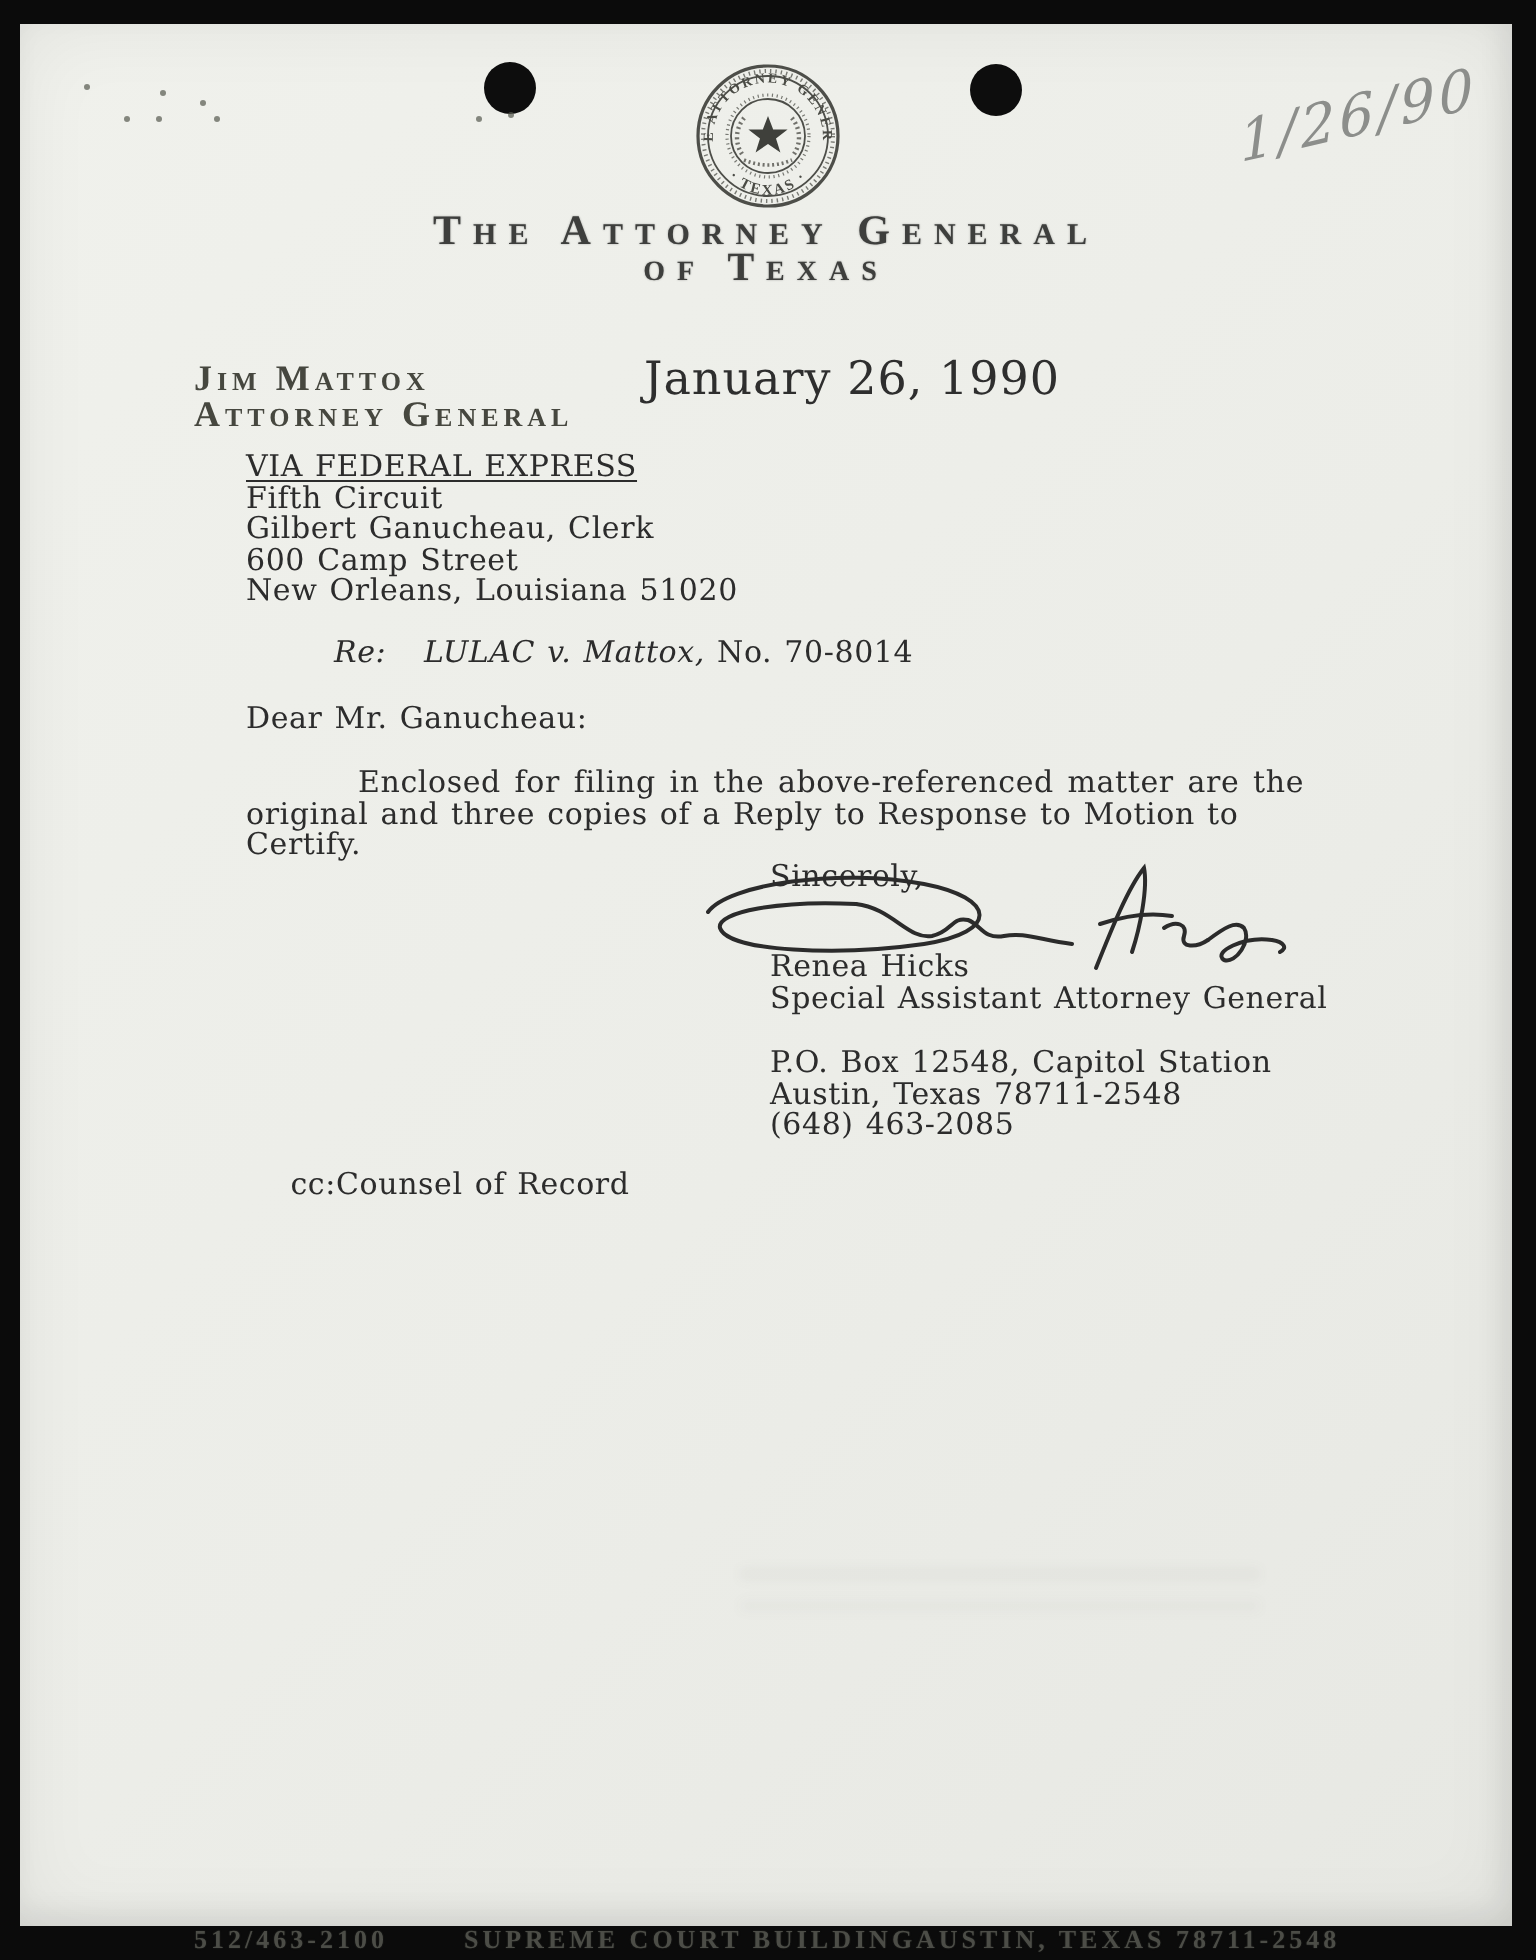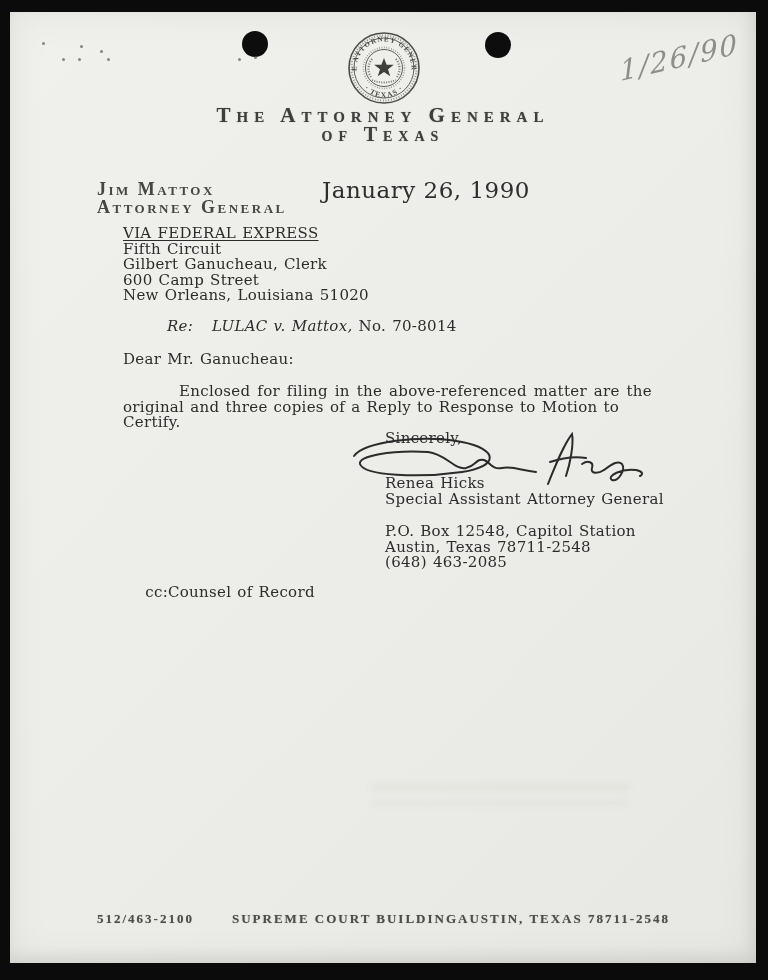--- a/index.html
+++ b/index.html
@@ -62,21 +62,21 @@
   .cc-label{display:inline-block;width:45px;}
   
   .smudge{
     position:absolute;left:360px;top:772px;width:260px;height:42px;
     background:
       linear-gradient(to bottom, rgba(90,95,85,.10) 0 6px, transparent 6px 16px, rgba(90,95,85,.07) 16px 22px, transparent 22px);
     filter:blur(3px);opacity:.55;
   }
   
   .footer-item{
-    position:absolute;top:899px;
+    position:absolute;top:950px;
     font-family:"Liberation Serif", serif;font-weight:bold;
     font-size:13px;letter-spacing:2px;color:#4c4d47;
     text-shadow:0 0 1px rgba(76,77,71,.4);
   }
   .f1{left:87px;} .f2{left:222px;} .f3{left:448px;}
 </style>
 </head>
 <body>
 
 <div class="paper">

